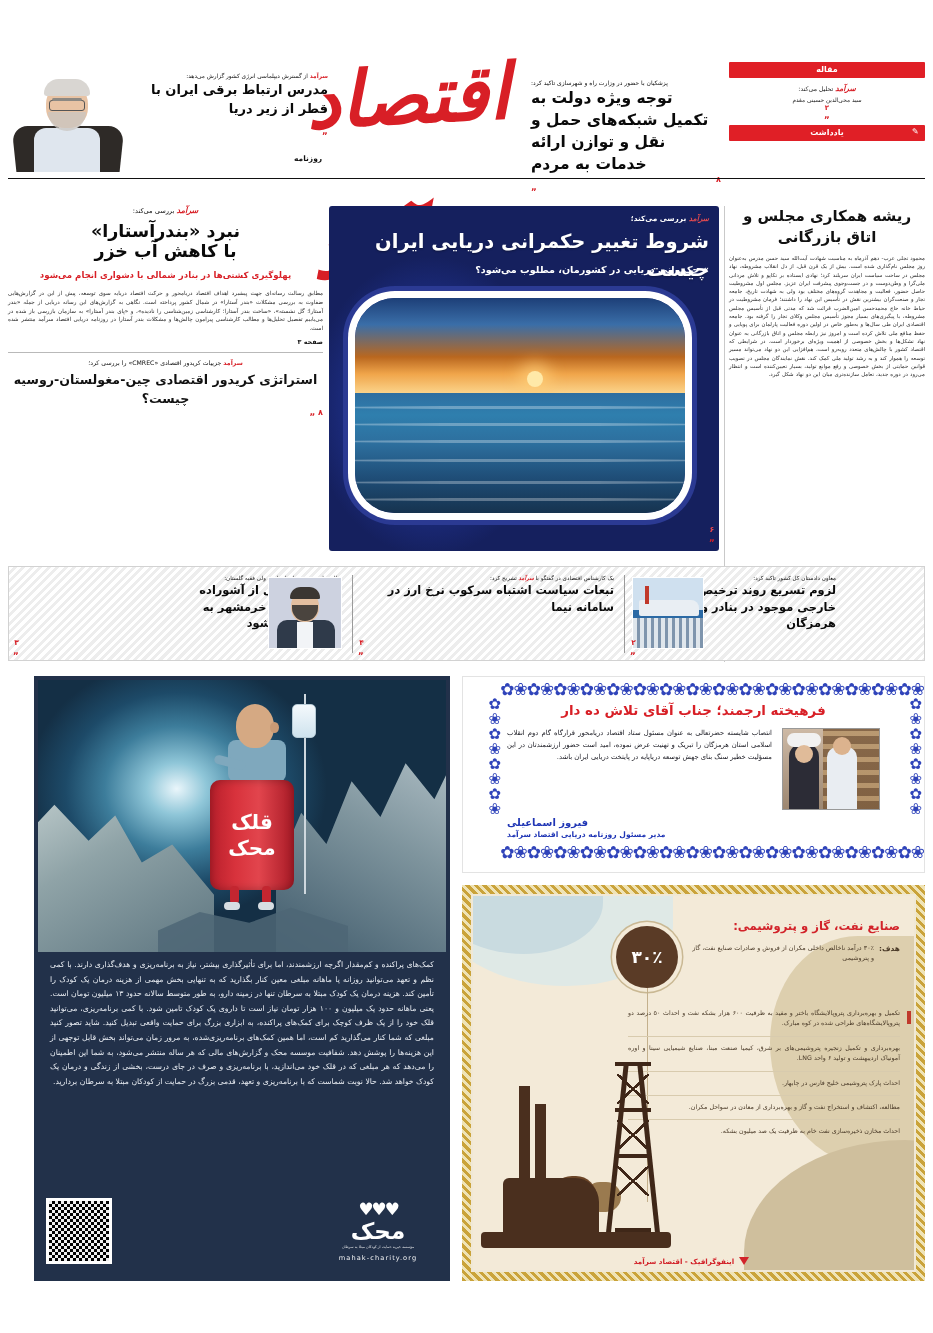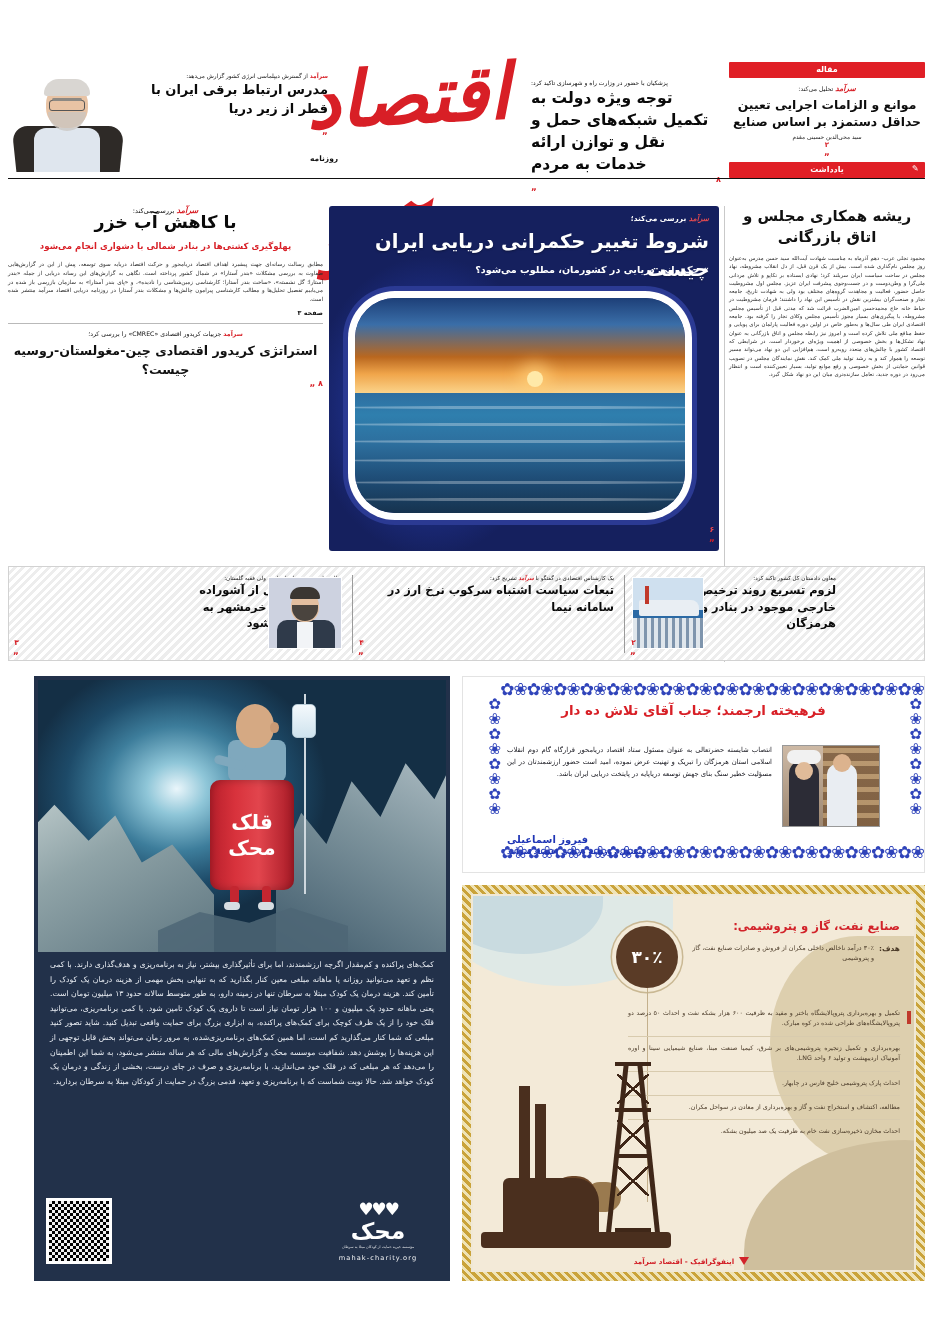--- a/index.html
+++ b/index.html
@@ -54,21 +54,21 @@
     text-align:left;letter-spacing:-.4px;
   }
 
   .logo-wrap{position:absolute;right:405px;top:22px;width:240px;height:155px;}
   .logo-script{
     position:absolute;inset:0;color:#d81f26;font-weight:bold;
     font-size:76px;font-style:italic;line-height:150px;text-align:center;
     letter-spacing:-4px;transform:rotate(-3deg);
   }
   .logo-sub{
-    position:absolute;left:22px;bottom:14px;font-size:7.5px;font-weight:bold;color:#111;
+    position:absolute;left:6px;bottom:14px;font-size:7.5px;font-weight:bold;color:#111;
   }
 
   .headline-1{position:absolute;left:128px;top:72px;width:200px;text-align:right;}
   .headline-1 .k{font-size:5.8px;line-height:9px;color:#111;}
   .headline-1 .t{font-size:13px;font-weight:bold;line-height:18.5px;color:#0a0a0a;letter-spacing:-.3px;}
   .headline-1 .pg{color:#d81f26;font-size:8px;font-weight:bold;margin-top:1px;}
 
   .portrait{
     position:absolute;left:8px;top:76px;width:116px;height:96px;overflow:hidden;
   }
@@ -249,21 +249,21 @@
   .vine-band{position:absolute;left:0;right:0;height:30px;color:#1f35b5;font-size:17px;
     letter-spacing:-1px;overflow:hidden;white-space:nowrap;opacity:.92;}
   .vine-band.top{top:2px;}
   .vine-band.bot{bottom:0px;}
   .vine-side{position:absolute;top:20px;bottom:20px;width:36px;color:#1f35b5;font-size:15px;
     line-height:15px;overflow:hidden;opacity:.92;}
   .vine-side.l{left:2px;}
   .vine-side.r{right:2px;}
   .notice-in{position:absolute;left:44px;right:44px;top:26px;bottom:26px;direction:rtl;}
   .notice-title{font-size:13.4px;font-weight:bold;color:#d81f26;text-align:center;letter-spacing:-.3px;}
-  .notice-row{display:flex;gap:10px;margin-top:27px;}
+  .notice-row{display:flex;gap:10px;margin-top:10px;}
   .notice-photo{width:98px;height:82px;border:1px solid #999;position:relative;overflow:hidden;
     background:linear-gradient(#cdb9a5,#9d8771);flex:0 0 auto;}
   .np-shelf{position:absolute;right:0;top:0;width:56px;height:100%;
     background:repeating-linear-gradient(0deg,#7b5a3a 0 8px,#b79468 8px 13px);opacity:.85;}
   .np-cleric{position:absolute;left:6px;top:14px;width:30px;height:66px;background:#2c2c36;border-radius:14px 14px 0 0;}
   .np-turban{position:absolute;left:4px;top:4px;width:34px;height:14px;border-radius:9px;background:#f1f1f1;}
   .np-face1{position:absolute;left:12px;top:16px;width:18px;height:18px;border-radius:50%;background:#e0bb99;}
   .np-man{position:absolute;left:44px;top:18px;width:30px;height:62px;background:#e9edf2;border-radius:10px 10px 0 0;}
   .np-face2{position:absolute;left:50px;top:8px;width:18px;height:18px;border-radius:50%;background:#dcb38e;}
   .notice-text{flex:1;font-size:6.8px;line-height:11.8px;text-align:justify;color:#15151d;}
@@ -331,21 +331,20 @@
   <div class="masthead">
 
     <div class="mast-left">
       <div class="ribbon">
         <span>مقاله</span>
       </div>
       <div class="kicker rtl">
         <span class="logomark">سرآمد</span>
         <span>تحلیل می‌کند:</span>
       </div>
-      <div class="art-title rtl">موانع و الزامات اجرایی تعیین حداقل دستمزد بر اساس صنایع</div>
       <div class="byline rtl">سید محی‌الدین حسینی مقدم</div>
       <div class="pgnum">۲</div>
       <div class="qmark ctr">„</div>
       <div class="ribbon note">
         <span class="pen">✎</span>
         <span>یادداشت</span>
       </div>
     </div>
 
     <div class="headline-1">
@@ -422,20 +421,21 @@
           <span>۶</span><br><span class="qmark">„</span>
         </div>
       </div>
     </div>
 
     <div class="col-right">
       <div class="cr-kick rtl">
         <span class="lm">سرآمد</span>
         <span>بررسی می‌کند:</span>
       </div>
+      <div class="cr-title rtl">نبرد «بندرآستارا»</div>
       <div class="cr-title rtl" style="margin-top:-6px">با کاهش آب خزر</div>
       <div class="cr-sub rtl">پهلوگیری کشتی‌ها در بنادر شمالی با دشواری انجام می‌شود</div>
       <div class="cr-body faux">
         <p>مطابق رسالت رسانه‌ای جهت پیشبرد اهداف اقتصاد دریامحور و حرکت اقتصاد دریایه سوی توسعه، پیش از این در گزارش‌هایی ضفاوت به بررسی مشکلات «بندر آستارا» در شمال کشور پرداخته است. نگاهی به گزارش‌های این رسانه دریایی از جمله «بندر آستارا؛ گل نشسته»، «ساخت بندر آستارا؛ کارشناسی زمین‌شناسی را نادیده»، و «پای بندر آستارا» به سازمان بازرسی باز شده در می‌یابیم تفصیل تحلیل‌ها و مطالب کارشناسی پیرامون چالش‌ها و مشکلات بندر آستارا در روزنامه دریایی اقتصاد سرآمد منتشر شده است.</p>
       </div>
       <div class="cr-page rtl">صفحه ۳</div>
       <div class="hr-thin"></div>
       <div class="cr-kick2 rtl">
         <span class="lm red bold">سرآمد</span>
         <span>جزییات کریدور اقتصادی «CMREC» را بررسی کرد؛</span>

